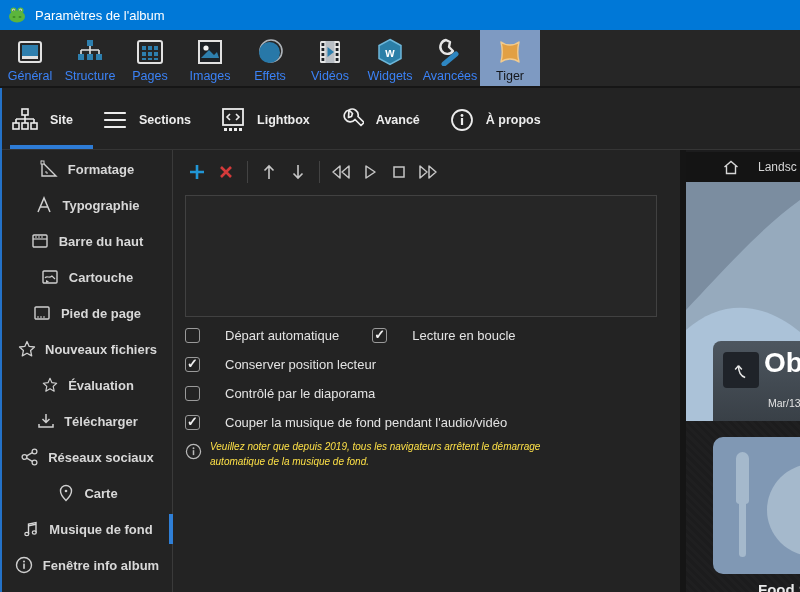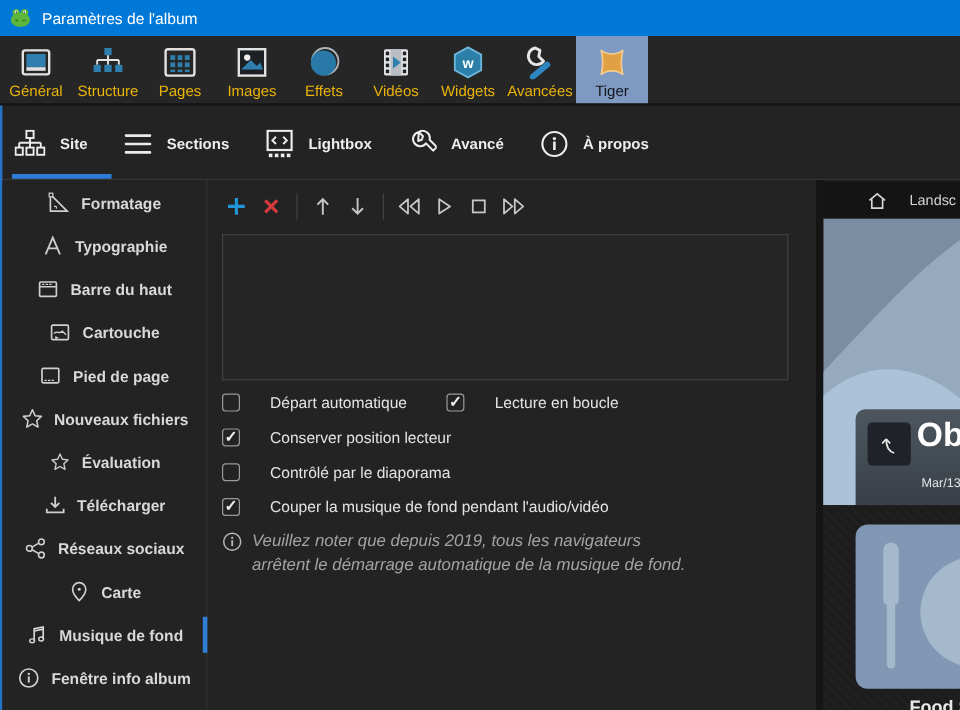--- a/index.html
+++ b/index.html
@@ -12,21 +12,21 @@
               display:flex; align-items:center; padding-left:8px; }
   .titlebar .app-icon { width:18px; height:18px; margin-right:9px; }
   .titlebar .title { color:#ffffff; font-size:13px; }
 
   
   .toolbar { position:absolute; left:0; top:30px; width:800px; height:58px; background:#262626;
              display:flex; align-items:stretch; border-bottom:2px solid #161616; }
   .tb-item { width:60px; display:flex; flex-direction:column; align-items:center; justify-content:flex-end;
              padding-bottom:3px; cursor:default; }
   .tb-item .tb-icon { width:30px; height:30px; display:flex; align-items:center; justify-content:center; margin-bottom:2px; }
-  .tb-item .tb-label { font-size:12.5px; color:#eab308; white-space:nowrap; }
+  .tb-item .tb-label { font-size:12.5px; color:#3b82f6; white-space:nowrap; }
   .tb-item.selected { background:#7e9ac2; }
   .tb-item.selected .tb-label { color:#14171c; }
 
   
   .tabbar { position:absolute; left:0; top:90px; width:800px; height:60px; background:#232323;
             display:flex; padding-left:12px; border-bottom:1px solid #353535; }
   .tab { display:flex; align-items:center; gap:12px; margin-right:30px; height:100%; }
   .tab .tab-label { font-size:12.5px; font-weight:bold; color:#ededed; white-space:nowrap; }
   .tab-underline { position:absolute; left:10px; bottom:0; width:83px; height:4px; background:#2e7cd6; }
 
@@ -50,21 +50,21 @@
   .options { position:absolute; left:12px; top:174px; }
   .opt-row { display:flex; align-items:center; height:22px; margin-bottom:7px;gap:16px; }
   .checkbox { width:15px; height:15px; border:1px solid #9a9a9a; border-radius:3px; background:transparent;
               display:flex; align-items:center; justify-content:center; flex:none; }
   .checkbox.checked::after { content:"\2713"; color:#f0f0f0; font-size:13px; font-weight:bold; line-height:1; margin-top:-1px; }
   .opt-label { font-size:13px; color:#e3e3e3; margin-left:9px; white-space:nowrap; }
   .second { margin-left:17px; }
 
   .note { position:absolute; left:12px; top:290px; width:400px; display:flex; }
   .note-icon { flex:none; margin-top:3px; }
-  .note-text { margin-left:8px; width:374px; font-size:14px; font-style:italic; color:#a3a3a3; line-height:1.45; }
+  .note-text { margin-left:8px; width:374px; font-size:10px; font-style:italic; color:#fde047; line-height:1.45; }
 
   
   .panel-gap { position:absolute; left:680px; top:150px; width:6px; height:442px; background:#151515; }
   .preview { position:absolute; left:686px; top:150px; width:114px; height:442px; background:#1c1c1d; overflow:hidden; }
   .pv-topbar { position:absolute; left:0; top:2px; width:200px; height:30px; background:#141414;
                display:flex; align-items:center; }
   .pv-topbar .pv-home { margin-left:37px; }
   .pv-topbar .pv-title { margin-left:19px; font-size:12px; color:#d6d6d6; white-space:nowrap; }
   .pv-landscape { position:absolute; left:0; top:32px; width:114px; height:239px; }
   .pv-card { position:absolute; left:27px; top:191px; width:120px; height:80px; border-radius:8px 0 0 0;

